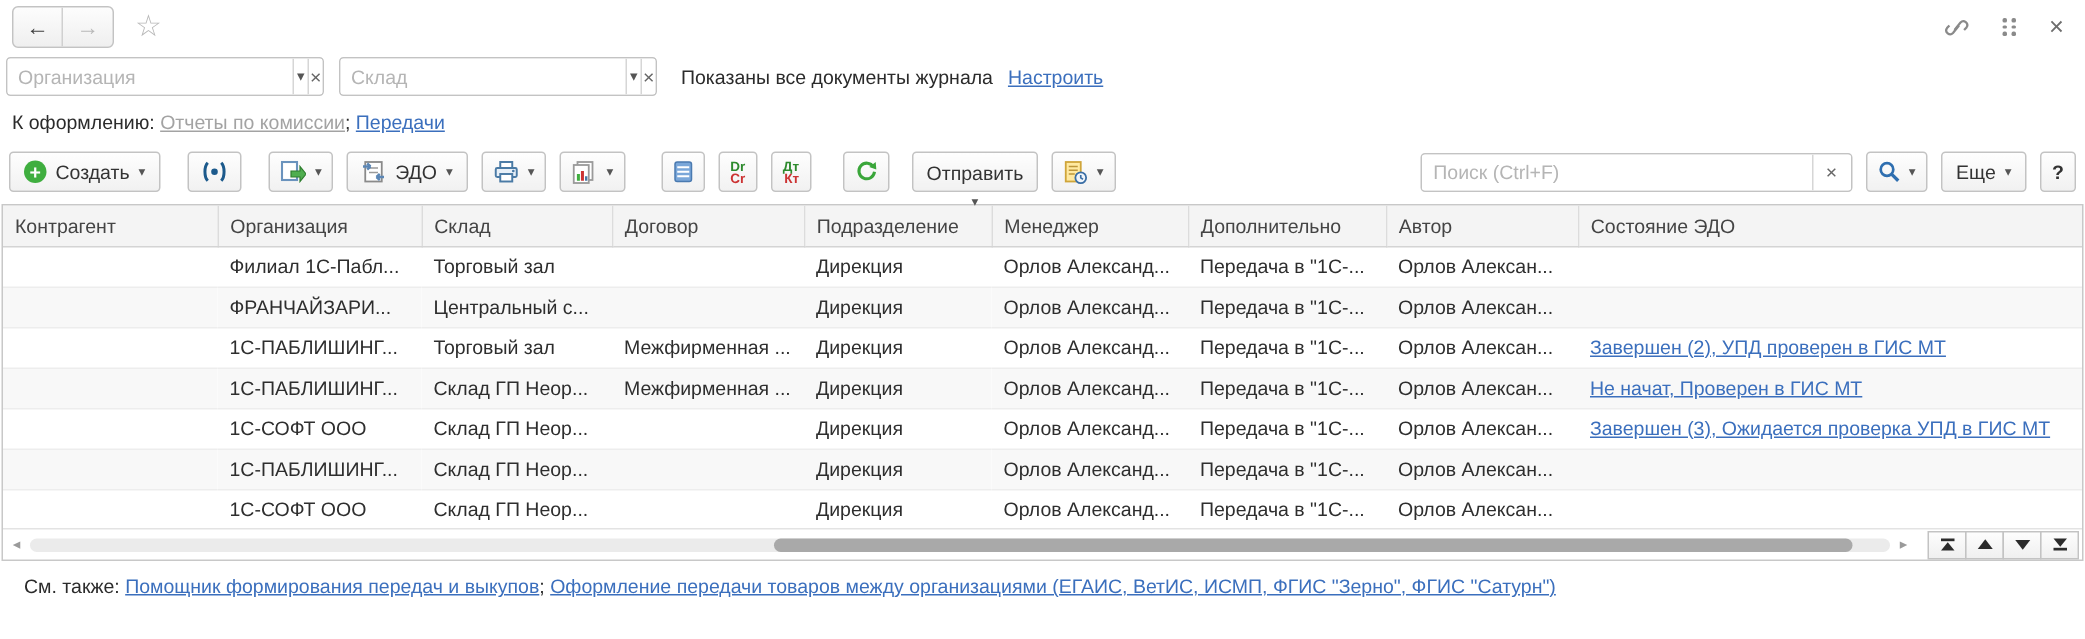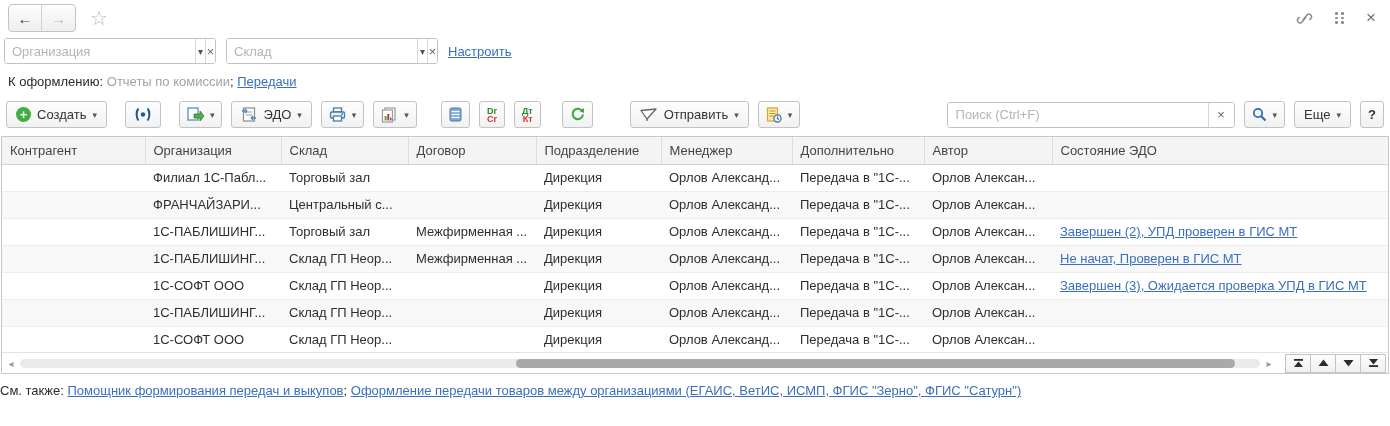--- a/index.html
+++ b/index.html
@@ -22,21 +22,21 @@
 
   
   .filterrow { display:flex; align-items:center; padding:2px 4px 6px 4px; gap:10px; }
   .combo { display:flex; border:1px solid #c3c3c3; border-radius:3px; height:26px; width:212px; background:#fff; overflow:hidden; }
   .combo input { flex:1; border:none; outline:none; padding:0 7px; font-size:13px; color:#333; font-family:inherit; }
   .combo input::placeholder { color:#b5b5b5; }
   .combo .cbtn { width:25px; display:flex; align-items:center; justify-content:center; border-left:1px solid #d6d6d6; color:#555; cursor:pointer; background:#fff; font-size:10px; }
   .combo .cbtn.x { font-size:13px; color:#666; }
   .filter-status { margin-left:6px; color:#2b2b2b; }
   a.lnk { color:#3b6fbd; text-decoration:underline; cursor:pointer; }
-  a.lnk-disabled { color:#a3a3a3; cursor:default; }
+  a.lnk-disabled { color:#a3a3a3; text-decoration:underline; cursor:default; }
 
   
   .regrow { padding:4px 8px 8px 8px; color:#2b2b2b; }
 
   
   .toolbar { display:flex; align-items:center; padding:4px 6px 8px 6px; gap:9px; }
   .btn { display:inline-flex; align-items:center; gap:6px; height:27px; padding:0 9px;
     border:1px solid #c3c3c3; border-radius:3px; background:linear-gradient(#fefefe,#f1f1f1);
     cursor:pointer; color:#333; white-space:nowrap; }
   .btn .caret { font-size:9px; color:#555; }
@@ -67,21 +67,21 @@
   
   .hscroll { height:21px; display:flex; align-items:center; border-top:1px solid #e3e3e3; padding:0 2px; gap:2px; }
   .sc-arrow { width:14px; color:#9a9a9a; font-size:10px; text-align:center; cursor:pointer; }
   .sc-track { flex:1; height:9px; background:#ebebeb; border-radius:5px; position:relative; }
   .sc-thumb { position:absolute; top:0; height:9px; left:40%; width:58%; background:#a9a9a9; border-radius:5px; cursor:grab; }
   .navbuttons { display:flex; margin-left:8px; }
   .nvb { width:26px; height:19px; border:1px solid #c3c3c3; background:linear-gradient(#fdfdfd,#f0f0f0);
     display:flex; align-items:center; justify-content:center; cursor:pointer; margin-left:-1px; }
 
   
-  .footer { padding:9px 0; color:#2b2b2b; }
+  .footer { padding:9px 16px; color:#2b2b2b; }
   svg { display:block; }
 </style>
 </head>
 <body>
 
 <div class="titlebar">
   <div class="navgroup">
     <div class="navbtn back">←</div>
     <div class="navbtn fwd">→</div>
   </div>
@@ -113,20 +113,21 @@
   <div class="combo">
     <input value="" placeholder="Организация" style="">
     <div class="cbtn">▾</div>
     <div class="cbtn x">×</div>
   </div>
   <div class="combo">
     <input value="" placeholder="Склад" style="">
     <div class="cbtn">▾</div>
     <div class="cbtn x">×</div>
   </div>
+  <span class="filter-status">Показаны все документы журнала</span>
   <a class="lnk">Настроить</a>
 </div>
 
 <div class="regrow">
   <span>К оформлению:</span>
   <a class="lnk-disabled">Отчеты по комиссии</a><span>;</span>
   <a class="lnk">Передачи</a>
 </div>
 
 <div class="toolbar">
@@ -211,21 +212,21 @@
     </span>
   </div>
 
   <div class="btn icon-only" style="margin-left:12px;">
     <svg width="15" height="15" viewBox="0 0 15 15">
       <path d="M12.3 4.3 A5.2 5.2 0 1 0 13 7.5" fill="none" stroke="#3aa63a" stroke-width="2"></path>
       <polygon points="13.8,1 14.2,6 9.5,4.3" fill="#3aa63a"></polygon>
     </svg>
   </div>
 
-  <div class="btn" style="margin-left:28px;">
+  <div class="btn" style="margin-left:6px;flex-direction:column;">
     <svg width="18" height="14" viewBox="0 0 18 14">
       <polygon points="1,2.5 16,1 7,11" fill="#fff" stroke="#666" stroke-width="1.3" stroke-linejoin="round"></polygon>
       <line x1="7" y1="11" x2="7" y2="13" stroke="#666" stroke-width="1.3"></line>
     </svg>
     <span>Отправить</span>
       <span class="caret">▾</span>
   </div>
 
   <div class="btn icon-only">
     <svg width="16" height="16" viewBox="0 0 16 16">

